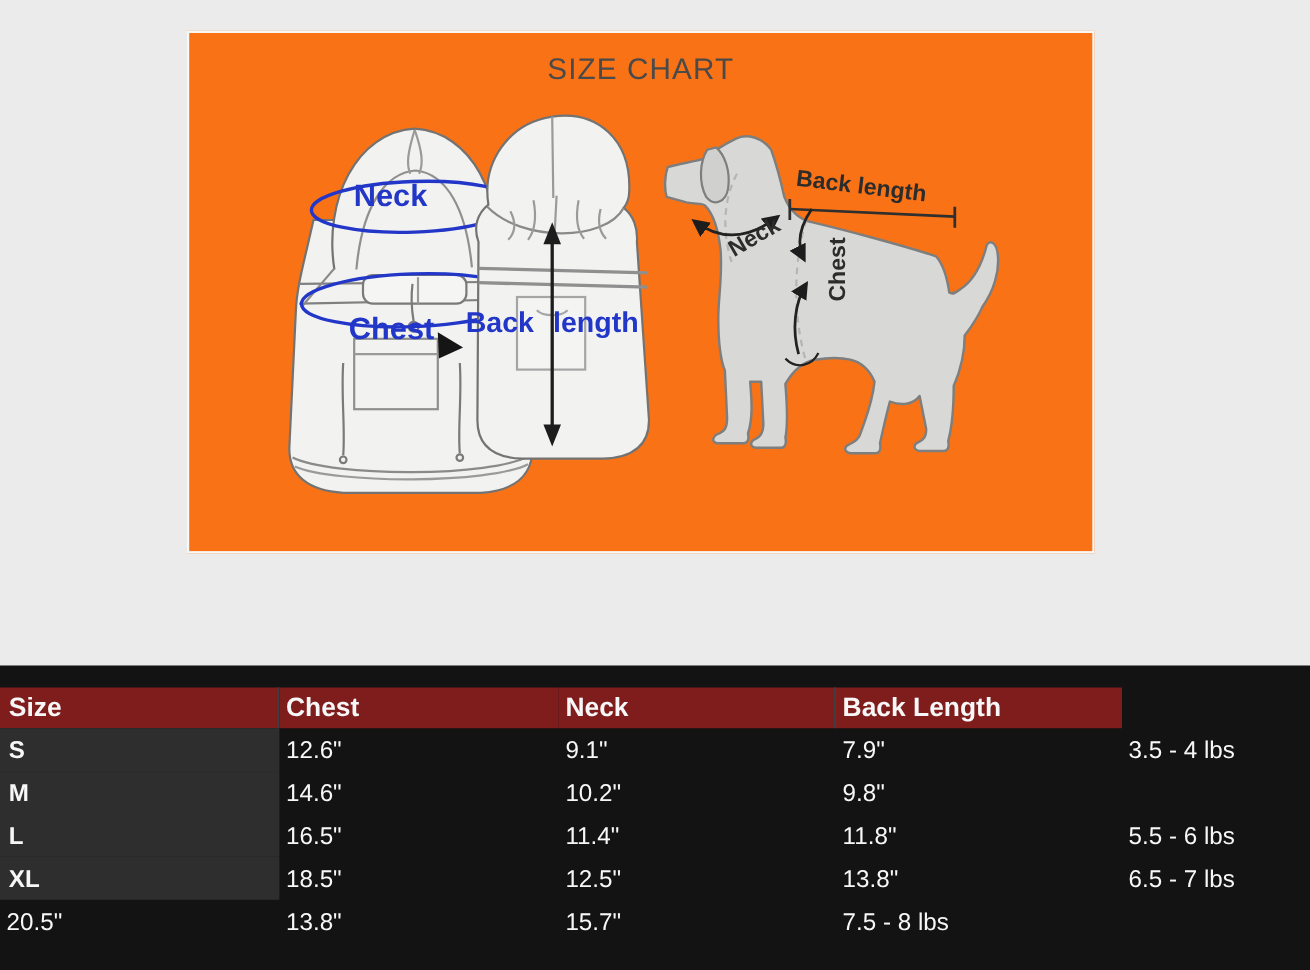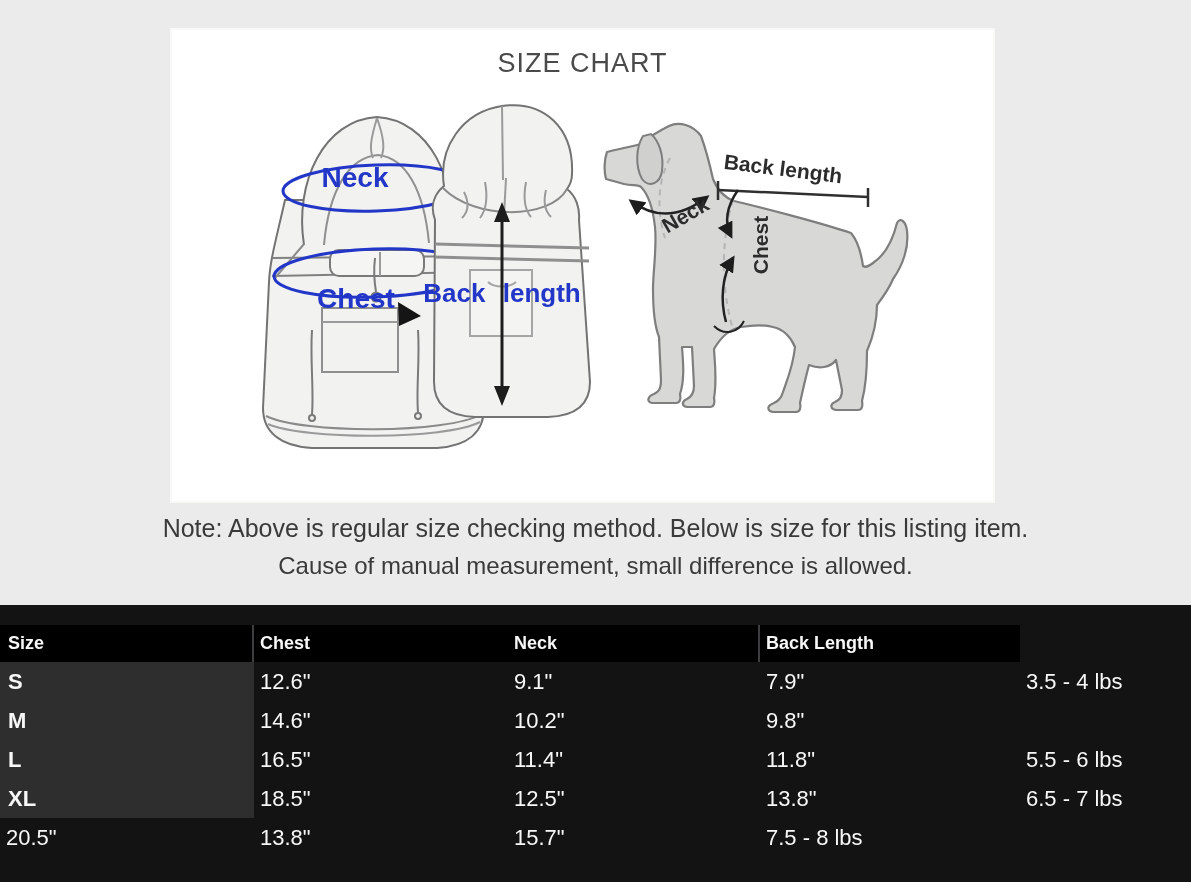--- a/index.html
+++ b/index.html
@@ -7,39 +7,39 @@
     width:1191px;height:882px;overflow:hidden;
     font-family:"Liberation Sans", sans-serif;
     background:#ebebeb;
   }
   .stage{position:relative;width:1191px;height:882px;}
 
   
   .top-section{position:absolute;left:0;top:0;width:1191px;height:605px;background:#ebebeb;}
   .panel{
     position:absolute;left:170px;top:28px;width:821px;height:471px;
-    background:#ffffff;border:2px solid #f8f8f7;
+    background:#f97316;border:2px solid #f8f8f7;
   }
   .panel-title{
     position:absolute;left:0;top:18px;width:100%;
     text-align:center;font-size:27px;color:#4a4a4a;letter-spacing:1px;
   }
   .panel svg{position:absolute;left:0;top:0;}
 
   .notes{position:absolute;left:0;top:505px;width:1191px;text-align:center;color:#3a3a3a;}
   .note-line1{margin-top:9px;font-size:25px;}
   .note-line2{margin-top:9px;font-size:24px;}
 
   
   .table-section{position:absolute;left:0;top:605px;width:1191px;height:277px;background:#131313;color:#f7f7f7;}
   .trow{display:grid;grid-template-columns:254px 254px 252px 260px 171px;}
   .thead{position:absolute;top:20px;left:0;width:100%;}
   .thead .cell{
-    background:#000000;height:37px;line-height:37px;
-    font-weight:bold;font-size:18px;padding-left:6px;box-sizing:border-box;
+    background:#7f1d1d;height:37px;line-height:37px;
+    font-weight:bold;font-size:24px;padding-left:6px;box-sizing:border-box;
   }
   .thead .cell.first{padding-left:8px;border-right:2px solid #3e3e40;}
   .thead .cell.divider-right{border-right:2px solid #3e3e40;}
   .tbody{position:absolute;top:57px;left:0;width:100%;}
   .tbody .cell{
     height:39px;line-height:39px;font-size:22px;
     padding-left:6px;box-sizing:border-box;background:transparent;
   }
   .tbody .cell.first{background:#2e2e2f;font-weight:bold;padding-left:8px;}
 
@@ -165,24 +165,20 @@
           <path d="M566,160 C555,176 552,192 559,206" fill="none" stroke="#222" stroke-width="2.5" marker-end="url(#ah)"></path>
           <path d="M554,292 C548,270 550,246 561,228" fill="none" stroke="#222" stroke-width="2.5" marker-end="url(#ah)"></path>
           <path d="M542,296 C552,306 566,303 572,291" fill="none" stroke="#222" stroke-width="2"></path>
         </g>
         <text class="dog-label" x="611" y="146" font-size="21" text-anchor="middle" transform="rotate(7 611 140)">Back length</text>
         <text class="dog-label" x="514" y="192" font-size="21" text-anchor="middle" transform="rotate(-30 514 186)">Neck</text>
         <text class="dog-label" x="589" y="222" font-size="21" text-anchor="middle" transform="rotate(-90 589 215)">Chest</text>
       </svg>
     </div>
 
-    <div class="notes">
-      <div class="note-line1">Note: Above is regular size checking method. Below is size for this listing item.</div>
-      <div class="note-line2">Cause of manual measurement, small difference is allowed.</div>
-    </div>
   </div>
 
   <div class="table-section">
 
     <div class="trow thead">
       <div class="cell first">Size</div>
       <div class="cell">Chest</div>
       <div class="cell divider-right">Neck</div>
       <div class="cell">Back Length</div>
     </div>

